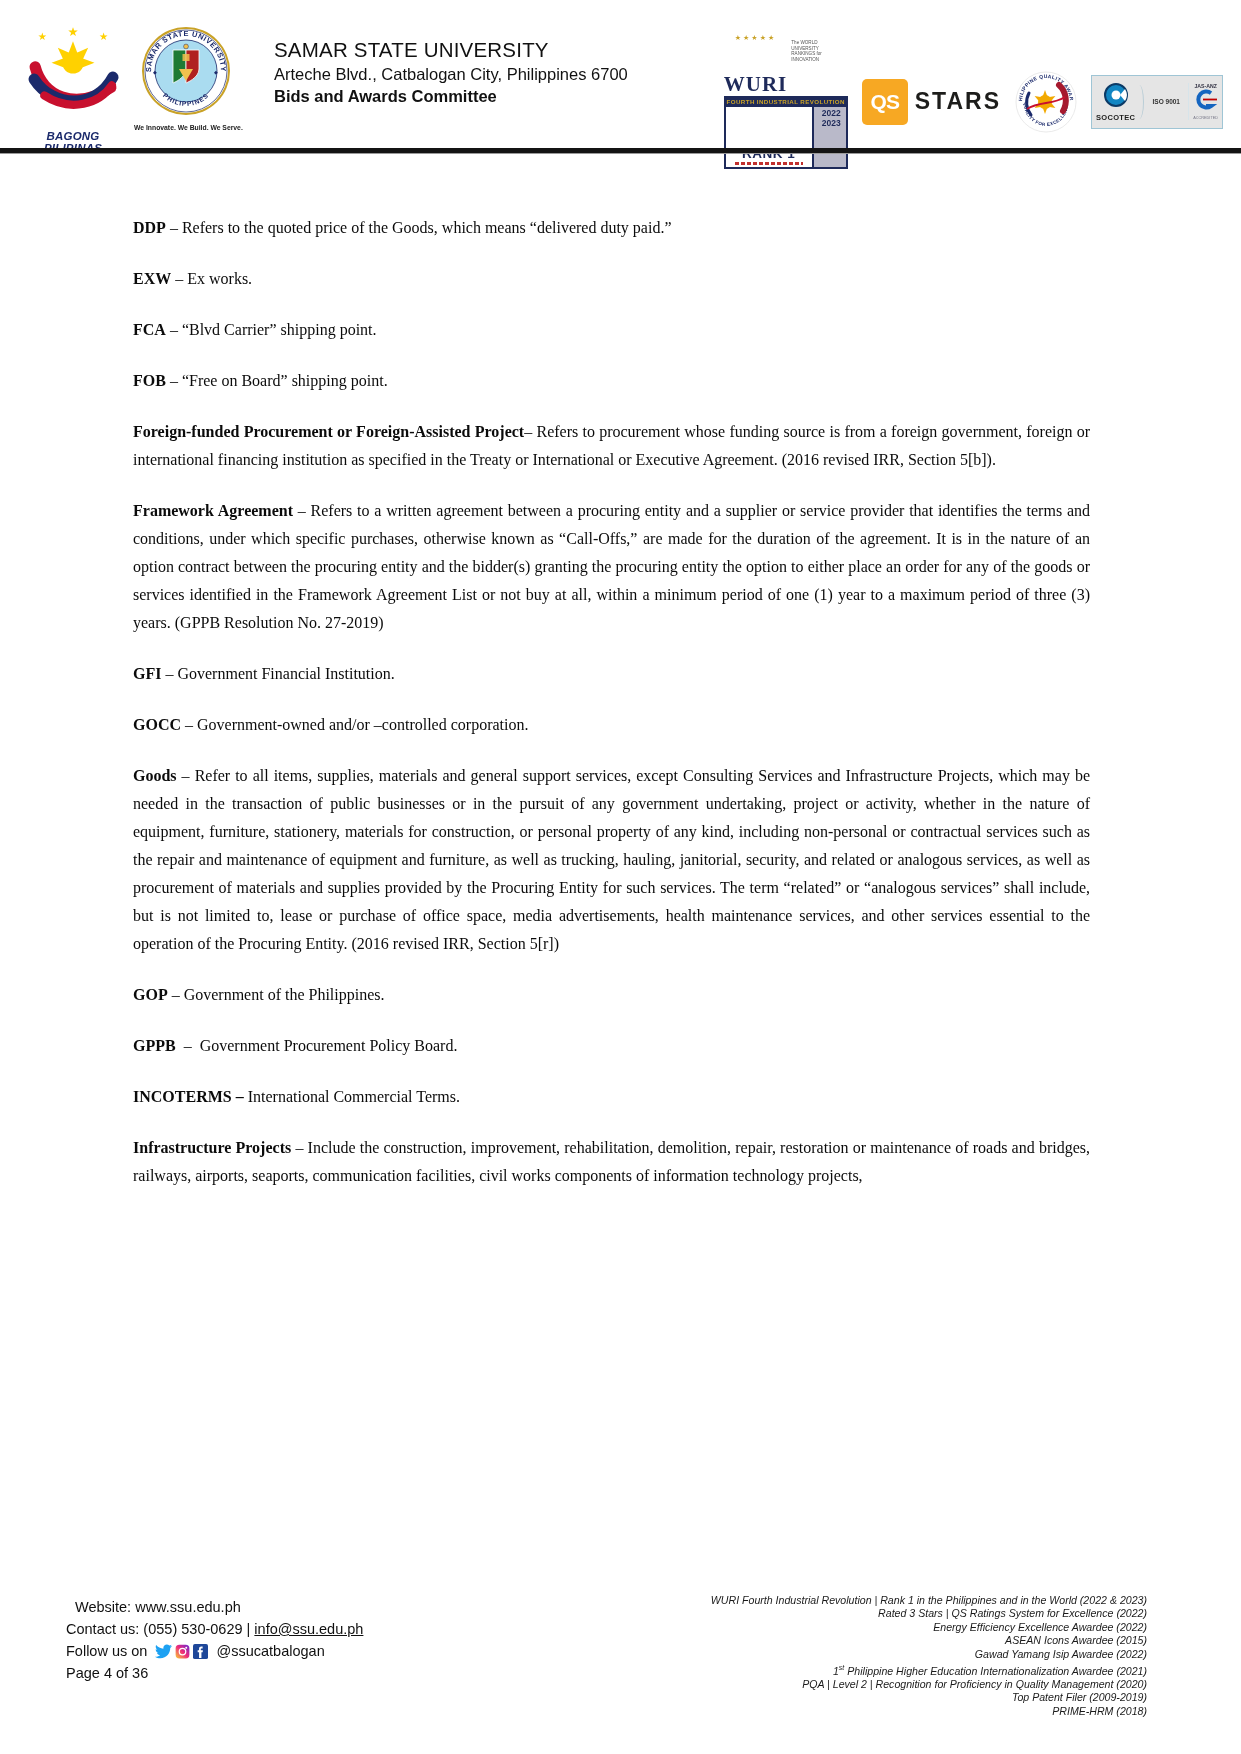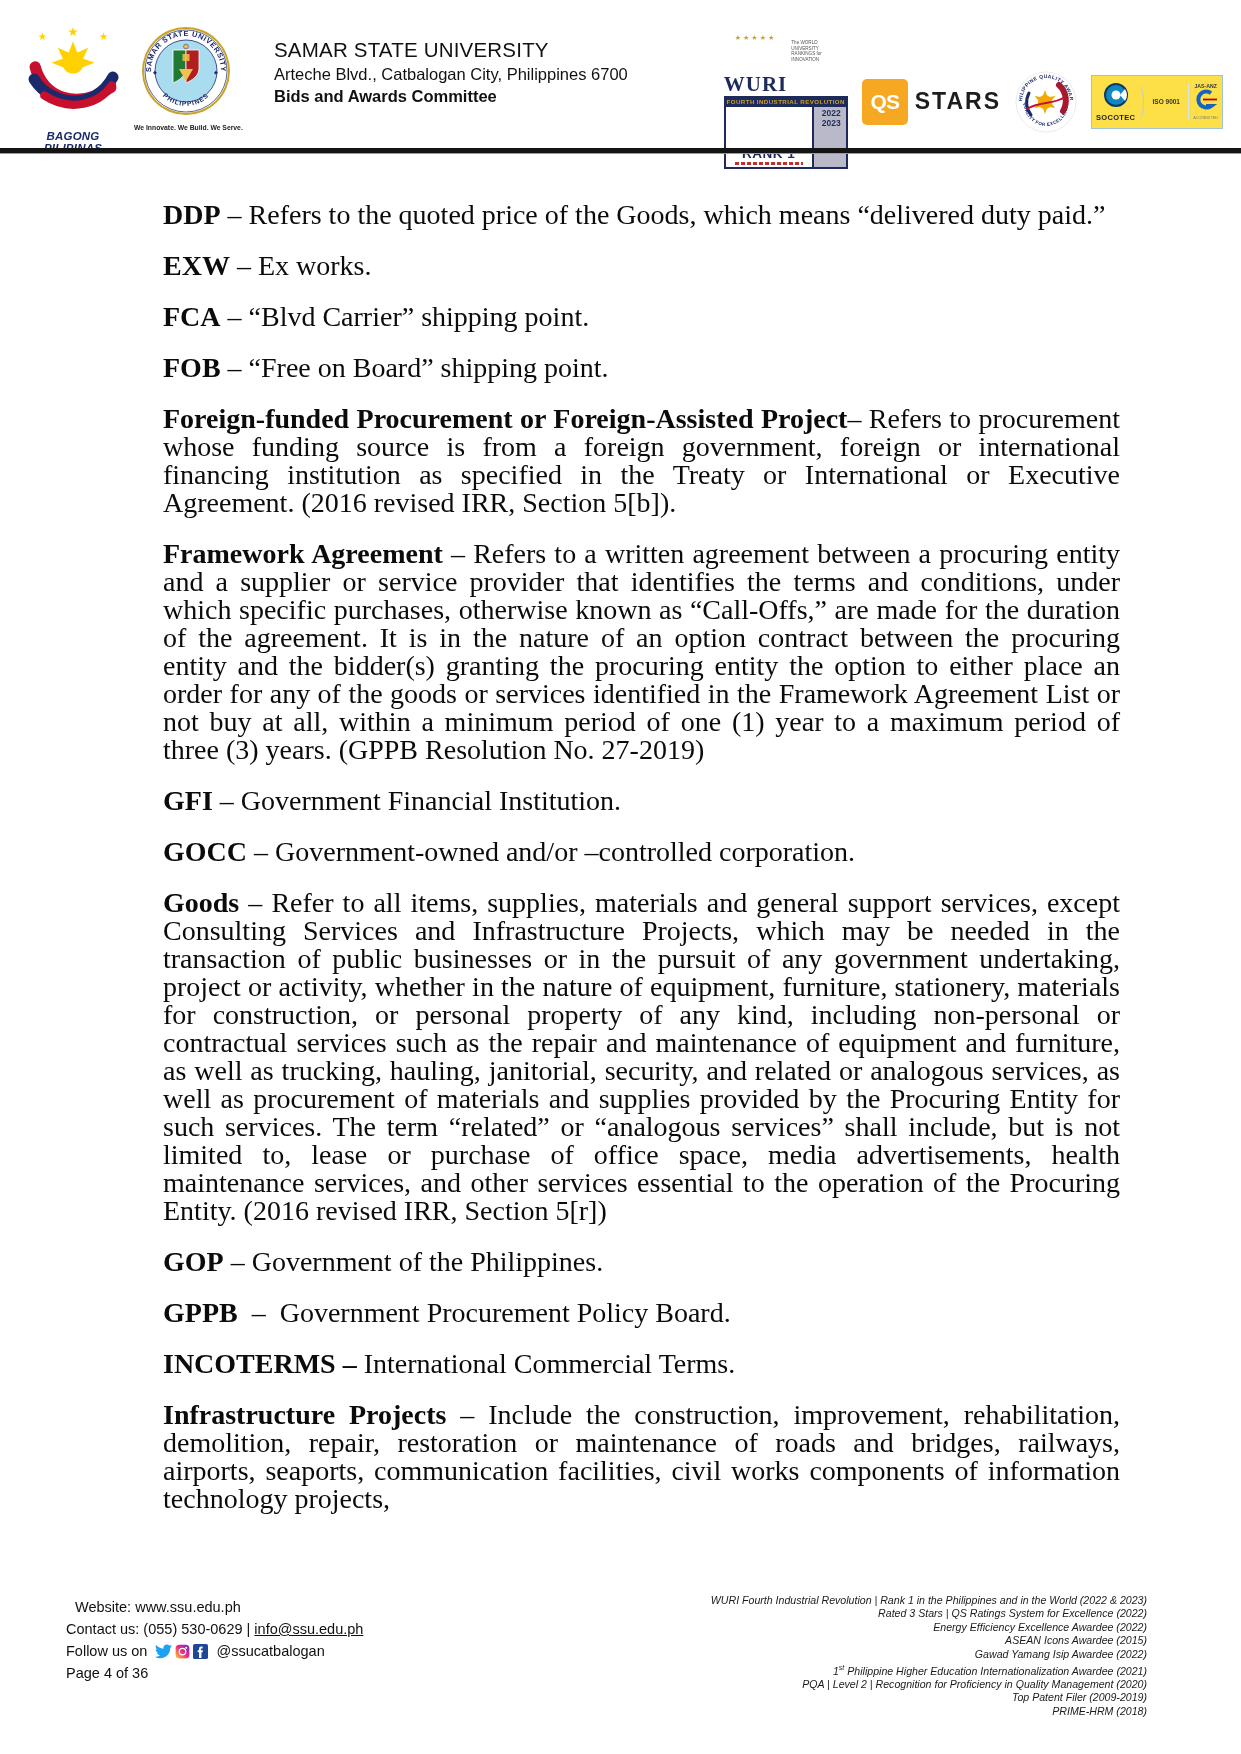--- a/index.html
+++ b/index.html
@@ -32,35 +32,35 @@
   .wuri-redline { height:3px; margin:1px 3px 0; background:repeating-linear-gradient(90deg,#c0302e 0 4px,transparent 4px 6px); }
   .wuri-years { width:34px; background:#b9b9c9; border-left:2px solid #1e2a5a; color:#1e2a5a; font-weight:bold; font-size:8.5px; line-height:1.2; text-align:right; padding:1px 5px; }
 
   
   .qs-badge { display:flex; align-items:center; gap:7px; }
   .qs-box { width:46px; height:46px; background:#f7a823; border-radius:5px; display:flex; align-items:center; justify-content:center; }
   .qs-letters { color:#fff; font-weight:bold; font-size:21px; letter-spacing:-1px; }
   .qs-stars-txt { font-size:23px; font-weight:bold; color:#1d1d1b; letter-spacing:2px; }
 
   
-  .soc-badge { width:132px; height:54px; border:1.5px solid #9fc5d5; background:#fde047; display:flex; align-items:center; padding:3px 4px; gap:1px; }
+  .soc-badge { width:132px; height:54px; border:1.5px solid #9fc5d5; background:#e5e5e5; display:flex; align-items:center; padding:3px 4px; gap:1px; }
   .soc-left { text-align:center; }
   .soc-name { font-size:7.5px; font-weight:bold; color:#1d1d1b; letter-spacing:.3px; margin-top:1px; }
   .soc-brace { width:8px; height:34px; border-right:1px solid #b9cdd6; border-radius:0 60% 60% 0/0 50% 50% 0; }
   .soc-iso { font-size:6.5px; color:#333; font-weight:bold; flex:1; text-align:center; }
   .soc-jas { text-align:center; border-left:1px solid #d7e4ea; padding-left:4px; }
   .jas-label { font-size:5.2px; font-weight:bold; color:#334; }
   .jas-sub { font-size:3.8px; color:#778; margin-top:1px; }
 
   
   .rule { position:absolute; top:148px; left:0; width:1241px; height:5px; background:#141414; }
   .rule-shadow { position:absolute; top:153px; left:0; width:1241px; height:1px; background:#9a9a9a; }
 
   
-  .content { position:absolute; top:201px; left:133px; width:957px; font-family:"Liberation Serif", serif; font-size:28px; line-height:28px; color:#0b0b0b; text-align:justify;margin-left:30px; }
+  .content { position:absolute; top:214px; left:133px; width:957px; font-family:"Liberation Serif", serif; font-size:16px; line-height:28px; color:#0b0b0b; text-align:justify; }
   .content p { margin:0 0 23px 0; }
   .term { font-weight:bold; }
 
   
   .footer-left { position:absolute; left:66px; top:1596px; font-size:14.5px; line-height:22px; color:#101010; }
   .fl-website { padding-left:9px; }
   .email-link { text-decoration:underline; color:#101010; }
   .social-icons { display:inline-flex; gap:3px; vertical-align:-3px; margin:0 4px; }
   .social-icons svg { display:block; }
   .footer-right { position:absolute; right:94px; top:1594px; text-align:right; font-size:10.6px; font-style:italic; line-height:13.4px; color:#1a1a1a; }

